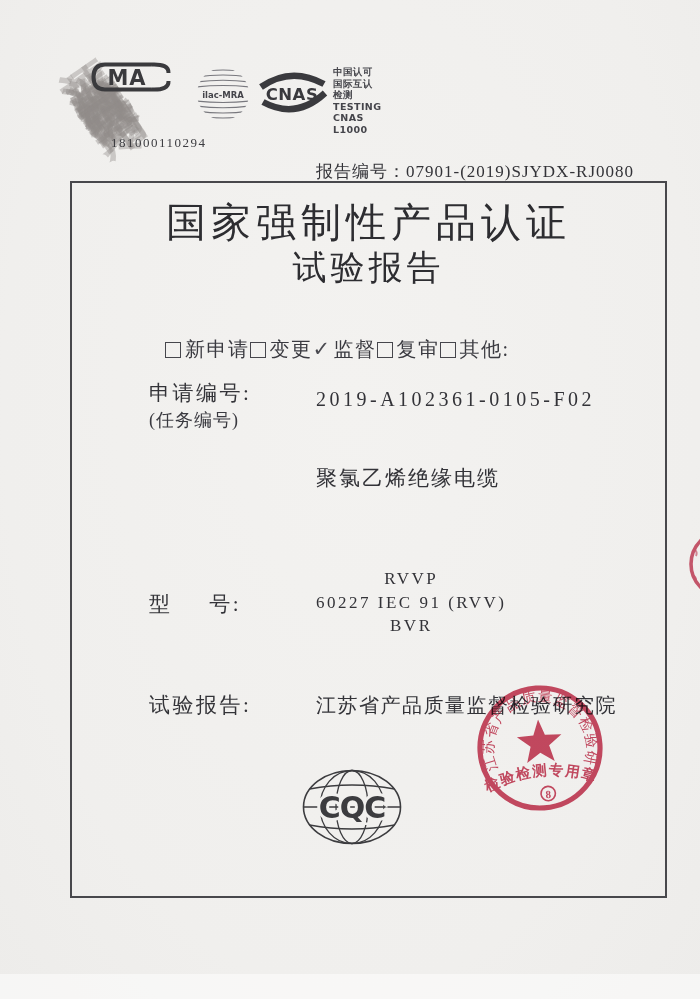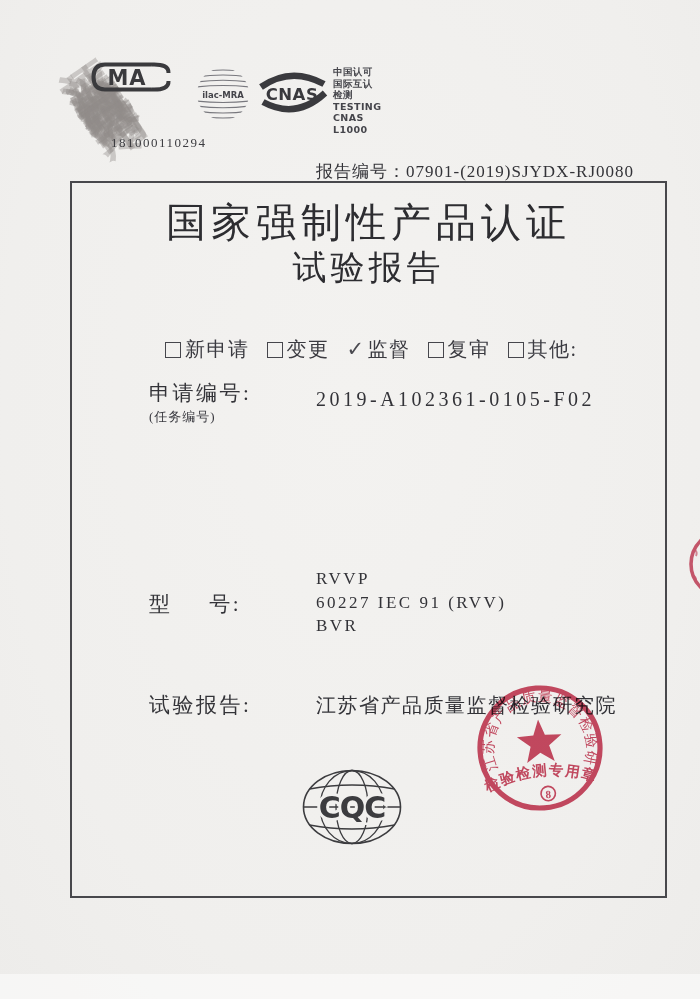--- a/index.html
+++ b/index.html
@@ -23,28 +23,28 @@
     font-size:9.5px;line-height:11.5px;color:#45454b;letter-spacing:0.4px;}
   .report-no{position:absolute;left:316px;top:160px;z-index:2;
     font-size:17px;letter-spacing:1px;color:#333338;}
   
   .cert-box{position:absolute;left:70px;top:181px;width:593px;height:713px;z-index:2;
     border:2px solid #48484c;}
   .title1{position:absolute;left:0;top:12px;width:100%;text-align:center;
     font-size:40px;letter-spacing:5px;color:#2d2d31;}
   .title2{position:absolute;left:0;top:62px;width:100%;text-align:center;
     font-size:34px;letter-spacing:4px;color:#2d2d31;}
-  .cb-row{position:absolute;left:93px;top:153px;display:flex;gap:17px;align-items:center;
+  .cb-row{position:absolute;left:93px;top:153px;display:flex;align-items:center;
     font-size:20px;letter-spacing:1.5px;color:#3a3a40;white-space:nowrap;}
   .cb-item{display:inline-flex;align-items:center;}
   .cb-box{display:inline-block;width:14px;height:14px;border:1.8px solid #46464c;margin-right:4px;}
   .cb-check{font-size:21px;margin-right:2px;color:#4a4a50;}
   .lbl{position:absolute;font-size:21px;letter-spacing:2.5px;color:#333338;text-align:center;}
-  .val{position:absolute;font-size:20px;color:#333338;}
-  .sub-lbl{position:absolute;font-size:13px;letter-spacing:1px;color:#3a3a40;text-align:right;}
+  .val{position:absolute;font-size:20px;color:#333338;text-align:center;}
+  .sub-lbl{position:absolute;font-size:18px;letter-spacing:1px;color:#3a3a40;text-align:right;}
   .app-lbl{left:77px;top:196px;}
   .app-sub{left:77px;top:225px;}
   .app-val{left:244px;top:205px;letter-spacing:3.5px;}
   .prod-lbl{left:77px;top:280px;}
   .prod-val{left:244px;top:281px;font-size:21px;letter-spacing:2px;}
   .model-lbl{left:77px;top:407px;width:92px;display:flex;justify-content:space-between;}
   .model-vals{left:244px;top:384px;line-height:23.5px;font-size:17px;letter-spacing:2.5px;}
   .agency-lbl{left:77px;top:508px;}
   .agency-val{left:244px;top:509px;font-size:20px;letter-spacing:1.5px;}
   .cqc{position:absolute;left:229px;top:585px;}
@@ -132,20 +132,21 @@
         <span class="cb-item">
           <span class="cb-box"></span>
           <span>其他:</span>
         </span>
       </div>
 
     <div class="lbl app-lbl">申请编号:</div>
     <div class="sub-lbl app-sub">(任务编号)</div>
     <div class="val app-val">2019-A102361-0105-F02</div>
 
+    <div class="val prod-val">聚氯乙烯绝缘电缆</div>
 
     <div class="lbl model-lbl">
       <span>型</span>
       <span>号:</span>
     </div>
     <div class="val model-vals">
         <div>RVVP</div>
         <div>60227 IEC 91 (RVV)</div>
         <div>BVR</div>
       </div>

